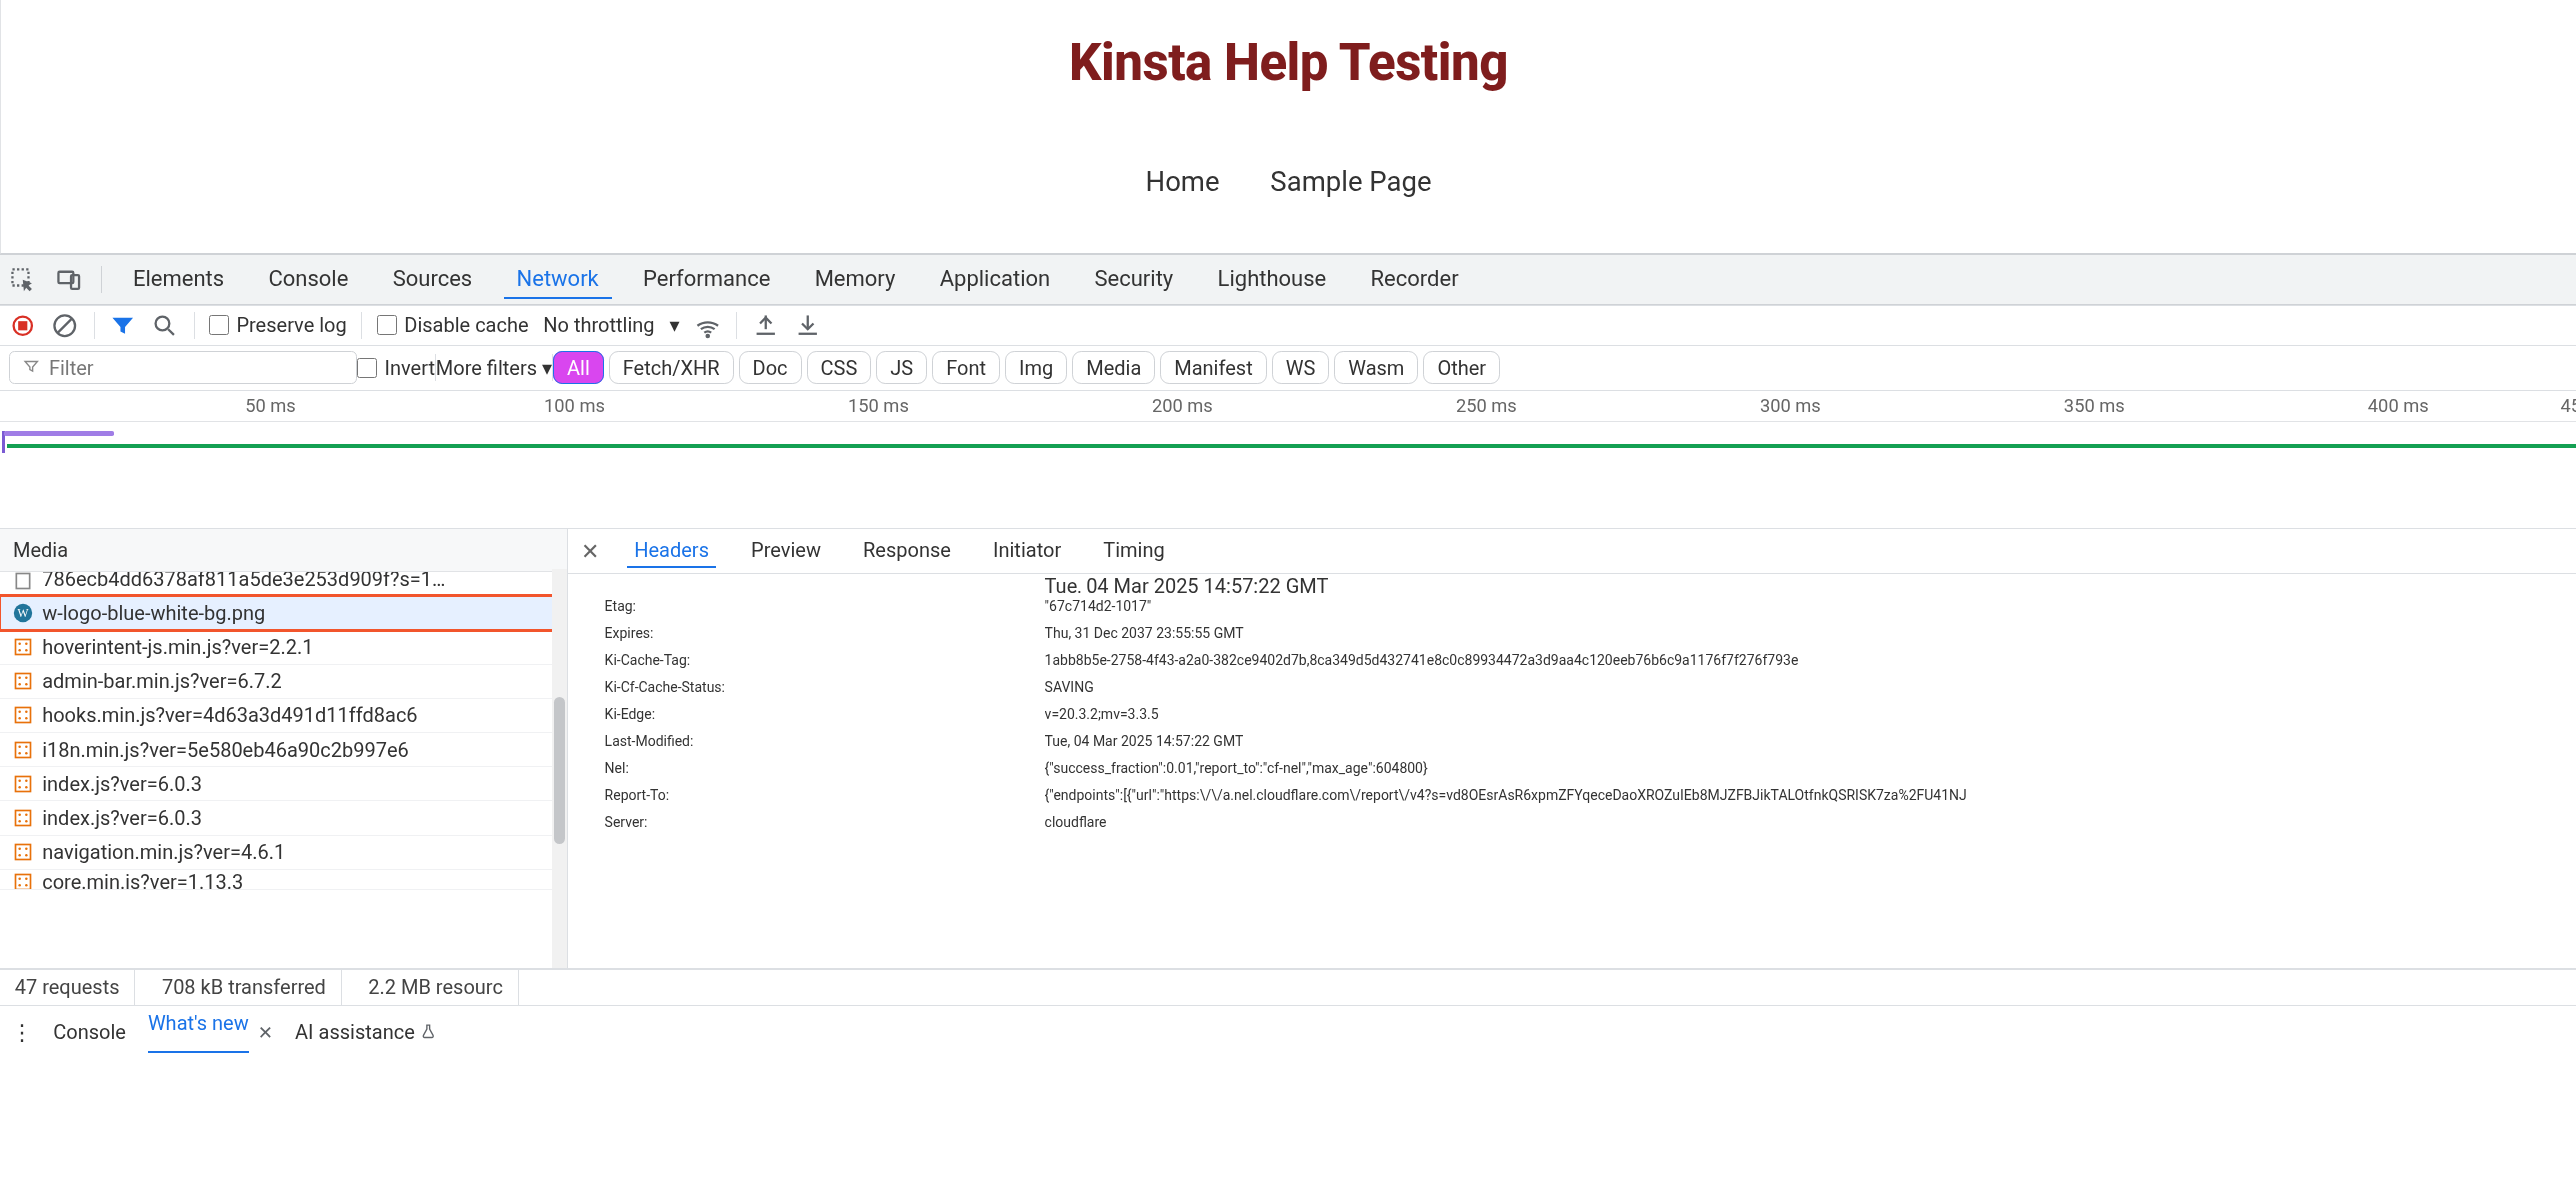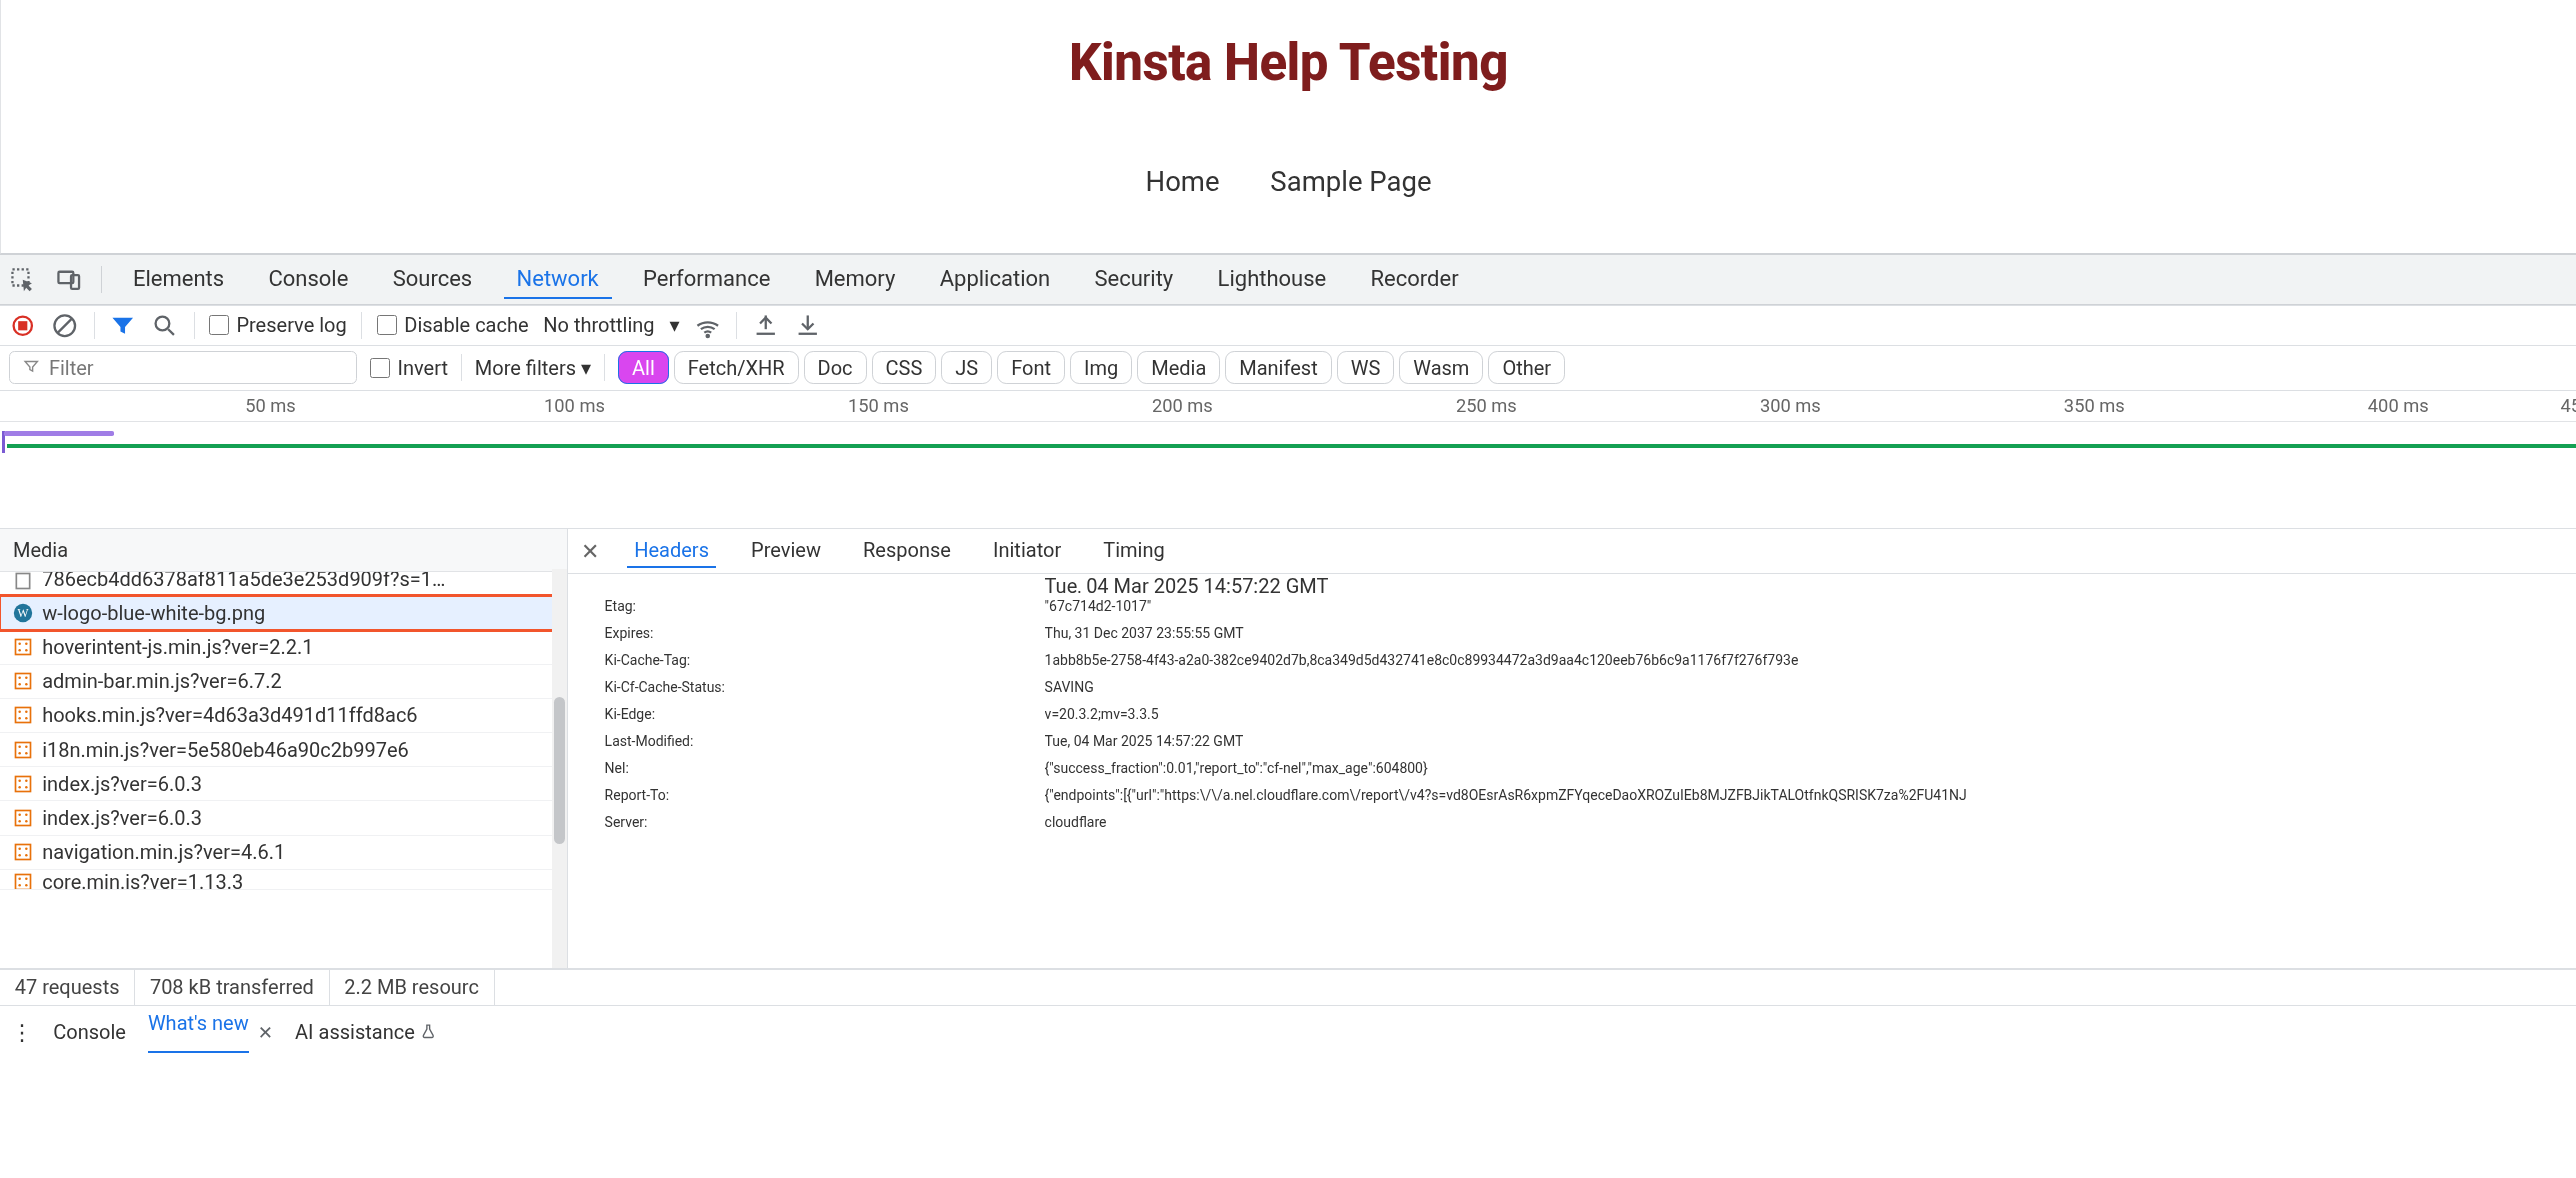--- a/index.html
+++ b/index.html
@@ -15,21 +15,21 @@
 .tabs .icon-btn { width: 27.5px; height: 27.5px; display: flex; align-items: center; justify-content: center; }
 .tabs .tab { padding: 5.5px 13px; border-bottom: 2.8px solid transparent; }
 .tabs .tab.active { color: #1a73e8; border-bottom-color: #1a73e8; }
 
 .toolbar { display: flex; align-items: center; gap: 14.7px; background: #fff; border-top: 0.9px solid #dcdfe3; border-bottom: 0.9px solid #dcdfe3; padding: 5.5px 9.2px; font-size: 20px; color: #333; }
 .toolbar .sep { width: 0.9px; height: 27.5px; background: #dcdfe3; }
 .toolbar .icon-btn { width: 27.5px; height: 27.5px; display: flex; align-items: center; justify-content: center; }
 .toolbar label { display: inline-flex; align-items: center; gap: 7.3px; }
 .toolbar input[type=checkbox] { width: 20px; height: 20px; }
 
-.filterbar { display: flex; align-items: center; gap: 13px; background: #fff; border-bottom: 0.9px solid #dcdfe3; padding: 5.5px 9.2px; font-size: 20px; color: #333; }
+.filterbar { display: flex; align-items: center; background: #fff; border-bottom: 0.9px solid #dcdfe3; padding: 5.5px 9.2px; font-size: 20px; color: #333; }
 .filterbar .filter-input { display: flex; align-items: center; gap: 9.2px; border: 0.9px solid #cfd2d6; border-radius: 5.5px; padding: 3.7px 13px; width: 348px; color: #777; }
 .filterbar label { display: inline-flex; align-items: center; gap: 7.3px; }
 .filterbar input[type=checkbox] { width: 20px; height: 20px; }
 .filterbar .sep { width: 0.9px; height: 27.5px; background: #dcdfe3; }
 .filterbar .chip { padding: 3.7px 13px; border: 0.9px solid #cfd2d6; border-radius: 9.2px; color: #333; background: #fff; }
 .filterbar .chip.active { background: #d946ef; color: #fff; border-color: #1a73e8; }
 
 .timeline { position: relative; height: 138px; border-bottom: 0.9px solid #dcdfe3; background: #fff; }
 .timeline .marks { position: absolute; top: 0; left: 0; right: 0; height: 31px; border-bottom: 0.9px solid #e1e3e6; }
 .timeline .mark { position: absolute; top: 3.7px; font-size: 18.3px; color: #666; transform: translateX(-50%); }
@@ -41,21 +41,21 @@
 .requests { width: 568px; border-right: 0.9px solid #dcdfe3; position: relative; overflow: hidden; }
 .requests .colhead { background: #f7f8f9; border-bottom: 0.9px solid #e1e3e6; padding: 9.2px 13px; font-size: 20px; }
 .requests ul { list-style: none; }
 .requests li { display: flex; align-items: center; gap: 9.2px; padding: 4.6px 13px; font-size: 20px; border-bottom: 0.9px solid #f0f1f3; overflow: hidden; white-space: nowrap; text-overflow: ellipsis; }
 .requests li.cut-top { padding-top: 0; height: 24px; align-items: flex-end; border-top: none; }
 .requests li .ficon { width: 20px; height: 20px; flex: 0 0 20px; }
 .requests li.selected { background: #e6f0ff; }
 .requests li.selected.boxed { outline: 3.7px solid #f2552c; outline-offset: -1.8px; }
 .requests .scrollbar { position: absolute; right: 0; top: 40px; bottom: 0; width: 14.7px; background: #f1f1f1; }
 .requests .scrollbar .thumb { position: absolute; left: 1.8px; right: 1.8px; top: 128px; height: 147px; background: #c4c6c9; border-radius: 5.5px; }
-.statusline { border-top: 0.9px solid #dcdfe3; display: flex; gap: 0; font-size: 20px; color: #444; background: #fff; }
+.statusline { border-top: 0.9px solid #dcdfe3; display: flex; gap: 12px; font-size: 20px; color: #444; background: #fff; }
 .statusline span { padding: 5.5px 14.7px; border-right: 0.9px solid #dcdfe3; }
 
 .details { flex: 1; display: flex; flex-direction: column; overflow: hidden; }
 .details .dtabs { display: flex; align-items: center; gap: 27.5px; border-bottom: 0.9px solid #dcdfe3; padding: 5.5px 13px; font-size: 20px; }
 .details .dtabs .close { font-size: 22px; color: #666; }
 .details .dtabs .dtab { padding: 3.7px 7.3px; border-bottom: 2.8px solid transparent; }
 .details .dtabs .dtab.active { color: #1a73e8; border-bottom-color: #1a73e8; }
 .details .dcontent { flex: 1; overflow: hidden; padding: 0 18.3px; }
 .details .cutrow { height: 18.3px; overflow: hidden; font-size: 20px; color: #333; padding-left: 18.3px; }
 .details .hrow { display: flex; font-size: 14px; padding: 5.5px 0 5.5px 18.3px; }

